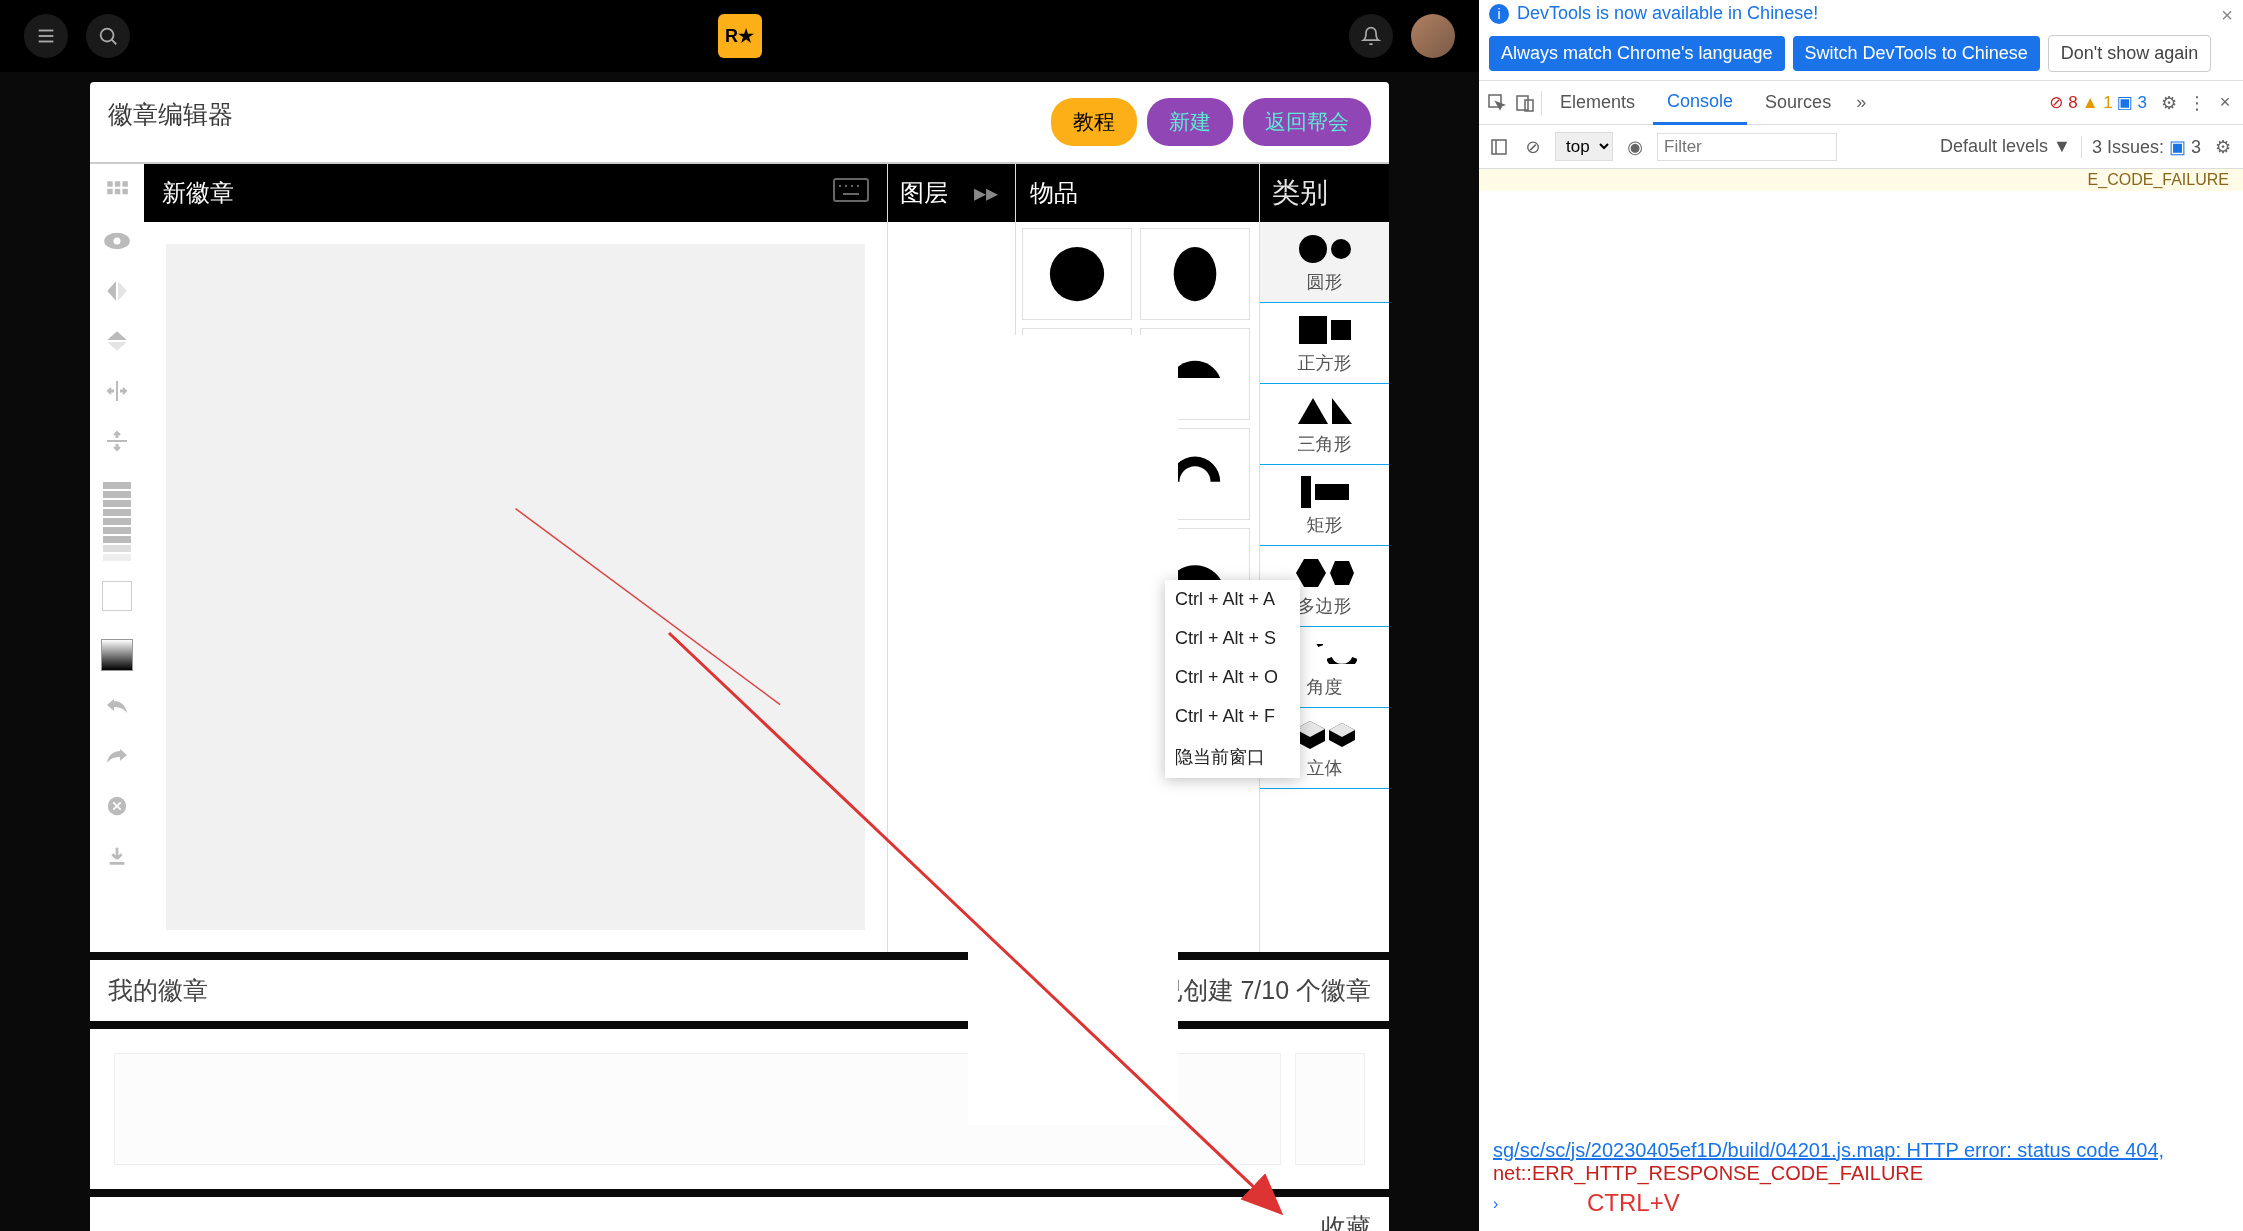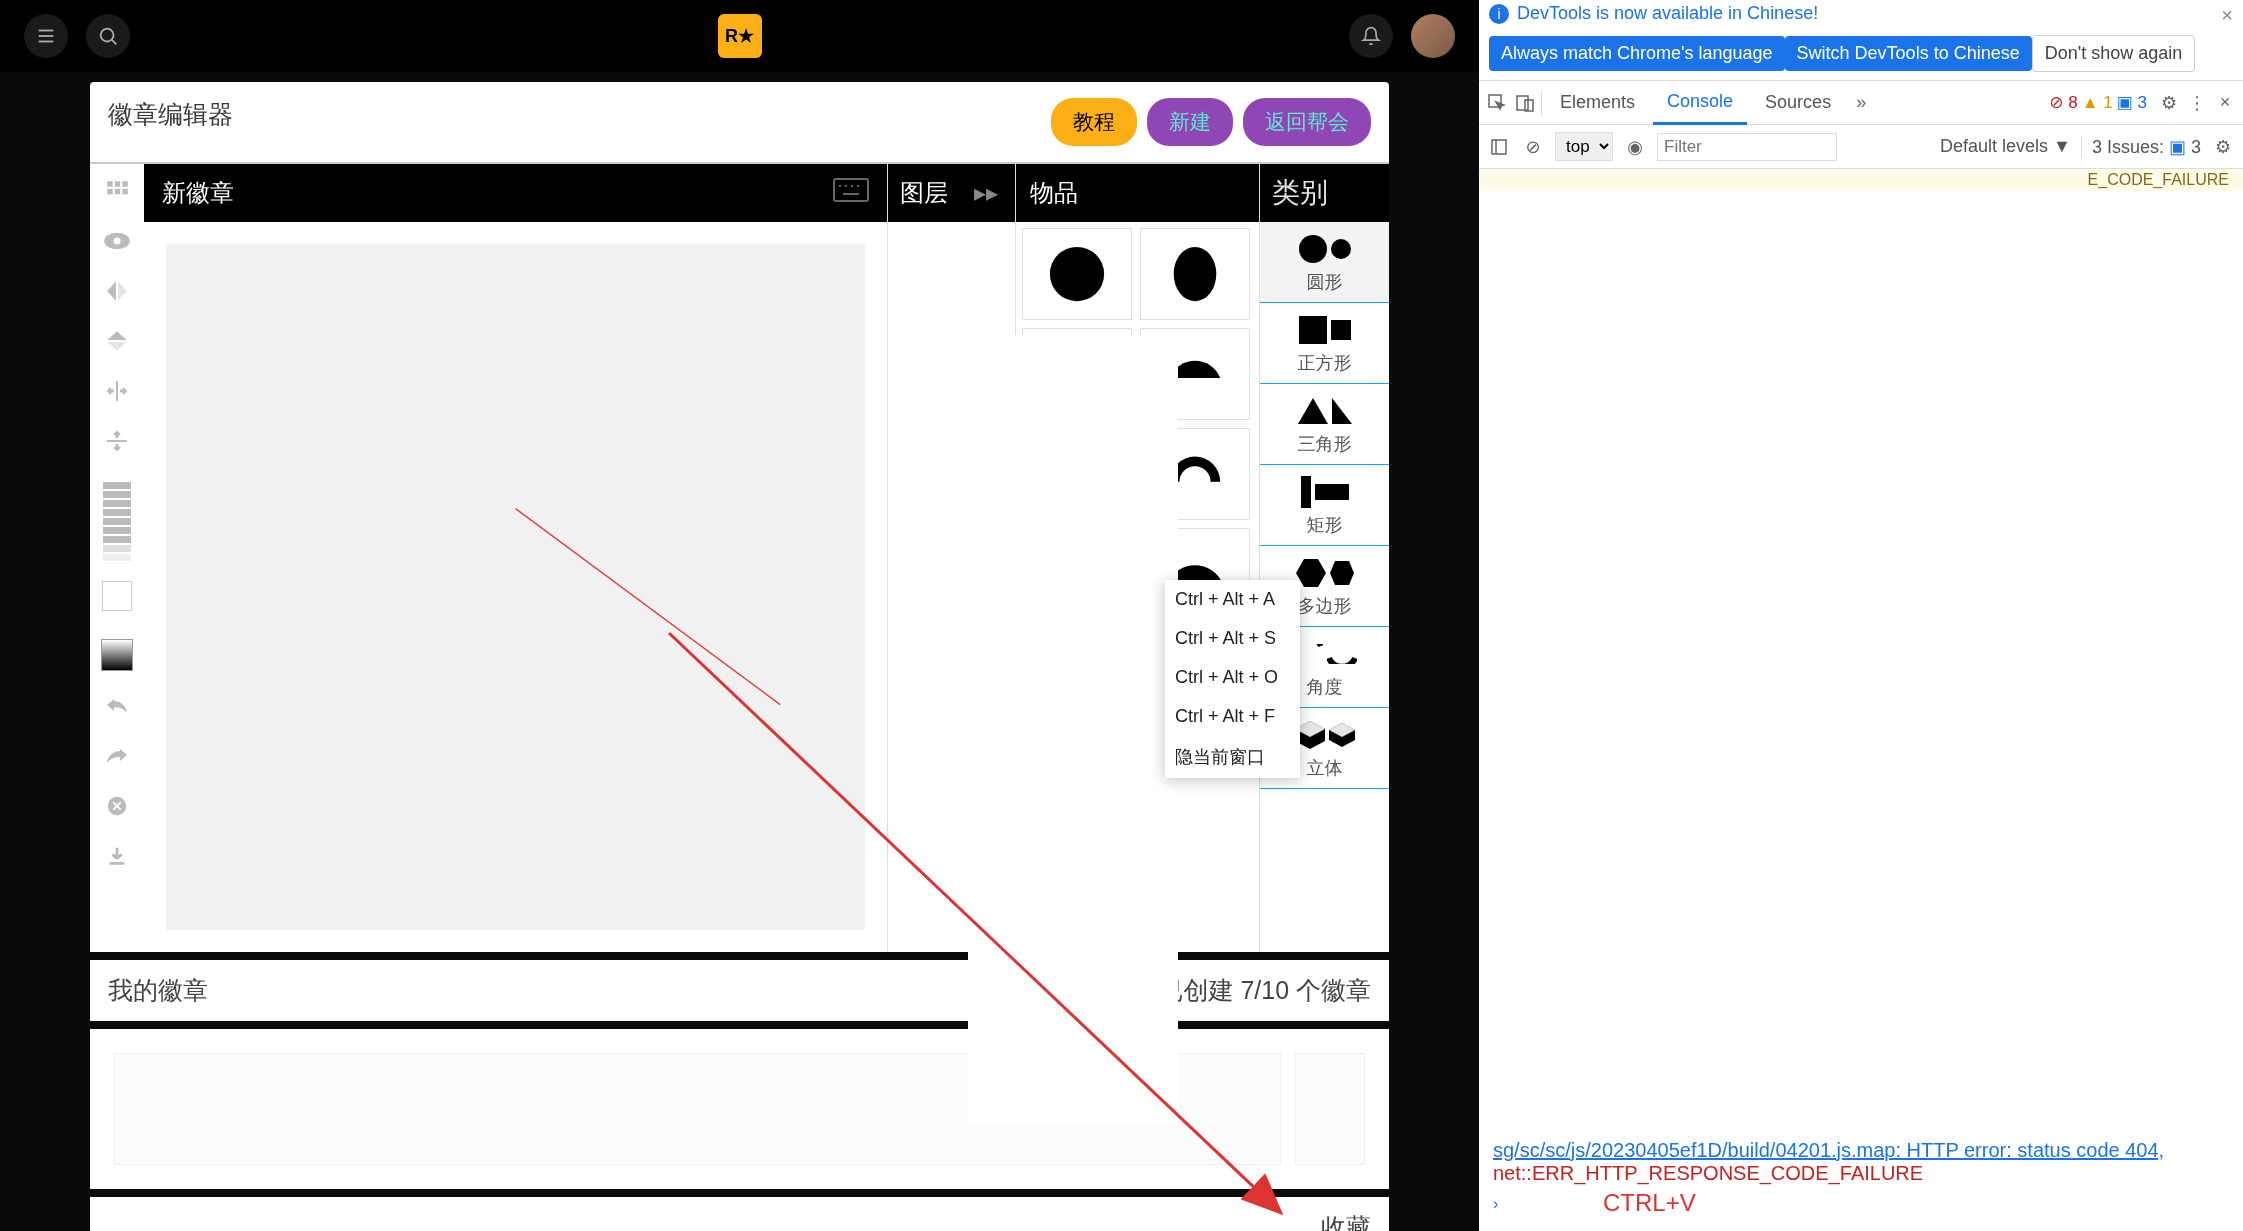--- a/index.html
+++ b/index.html
@@ -62,21 +62,21 @@
 
 .under-panel { margin: 8px 90px 0 90px; background: #fff; padding: 14px 18px; display: flex; align-items: center; font-size: 25px; color: #444; }
 .under-panel .r { margin-left: auto; }
 .gallery { margin: 8px 90px 0 90px; background: #fff; height: 160px; display: flex; padding: 24px; gap: 14px; align-items: flex-start; }
 .gallery .slot { flex: 1; height: 112px; border: 1px solid #eee; background: #fcfcfc; }
 
 
 .devtools { flex: 1; background: #fff; display: flex; flex-direction: column; font-size: 18px; color: #333; }
 .info-bar { display: flex; align-items: center; gap: 8px; padding: 3px 10px; color: #1a73e8; position: relative; }
 .info-bar .close { position: absolute; right: 10px; top: 4px; color: #888; cursor: pointer; font-size: 20px; }
-.lang-bar { display: flex; gap: 0; padding: 8px 10px; align-items: center; border-bottom: 1px solid #ddd; }
+.lang-bar { display: flex; gap: 8px; padding: 8px 10px; align-items: center; border-bottom: 1px solid #ddd; }
 .lang-btn { padding: 7px 12px; border-radius: 4px; font-size: 18px; cursor: pointer; border: none; }
 .lang-btn.blue { background: #1a73e8; color: #fff; }
 .lang-btn.white { background: #fff; color: #444; border: 1px solid #ccc; }
 .tab-bar { display: flex; align-items: center; border-bottom: 1px solid #ddd; height: 44px; padding: 0 6px; gap: 4px; }
 .tab-bar .tab { padding: 10px 14px; color: #555; cursor: pointer; }
 .tab-bar .tab.active { color: #1a73e8; border-bottom: 3px solid #1a73e8; }
 .tab-bar .sp { flex: 1; }
 .tab-bar .err { color: #c5221f; font-size: 17px; }
 .tab-bar .warn { color: #e39a00; font-size: 17px; }
 .tab-bar .msg { color: #1a73e8; font-size: 17px; padding-right: 6px; }
@@ -84,21 +84,21 @@
 .filter-bar { display: flex; align-items: center; gap: 10px; padding: 6px 8px; border-bottom: 1px solid #ddd; height: 44px; }
 .filter-bar select, .filter-bar input { font-size: 17px; padding: 3px 6px; border: 1px solid #ddd; }
 .filter-bar input { width: 180px; }
 .filter-bar .issues { margin-left: auto; display: flex; gap: 10px; align-items: center; color: #555; }
 .console-area { flex: 1; background: #fff; position: relative; overflow: hidden; font-family: Menlo, monospace; font-size: 16px; }
 .warn-stripe { background: #fffbe6; padding: 2px 14px; color: #8a6520; text-align: right; }
 .err-lines { position: absolute; bottom: 46px; left: 14px; right: 10px; font-size: 20px; }
 .err-lines .l1 { color: #1a73e8; text-decoration: underline; }
 .err-lines .l2 { color: #c5221f; }
 .prompt { position: absolute; bottom: 18px; left: 14px; color: #1a73e8; }
-.ctrl-v { position: absolute; bottom: 14px; left: 124px; color: #d33; font-size: 24px; display: flex; align-items: center; gap: 8px; text-align: right; }
+.ctrl-v { position: absolute; bottom: 14px; left: 108px; color: #d33; font-size: 24px; display: flex; align-items: center; gap: 8px; text-align: right; }
 .arrow { width: 640px; height: 600px; position: absolute; right: 180px; bottom: 8px; pointer-events: none; z-index: 60; }
 </style>
 </head>
 <body>
 
 <div class="app">
   <div class="topbar">
     <div class="round-btn">
         <svg width="22" height="22" viewBox="0 0 24 24" fill="none" stroke="#aaa" stroke-width="2">
           <line x1="4" y1="6" x2="20" y2="6"></line>

